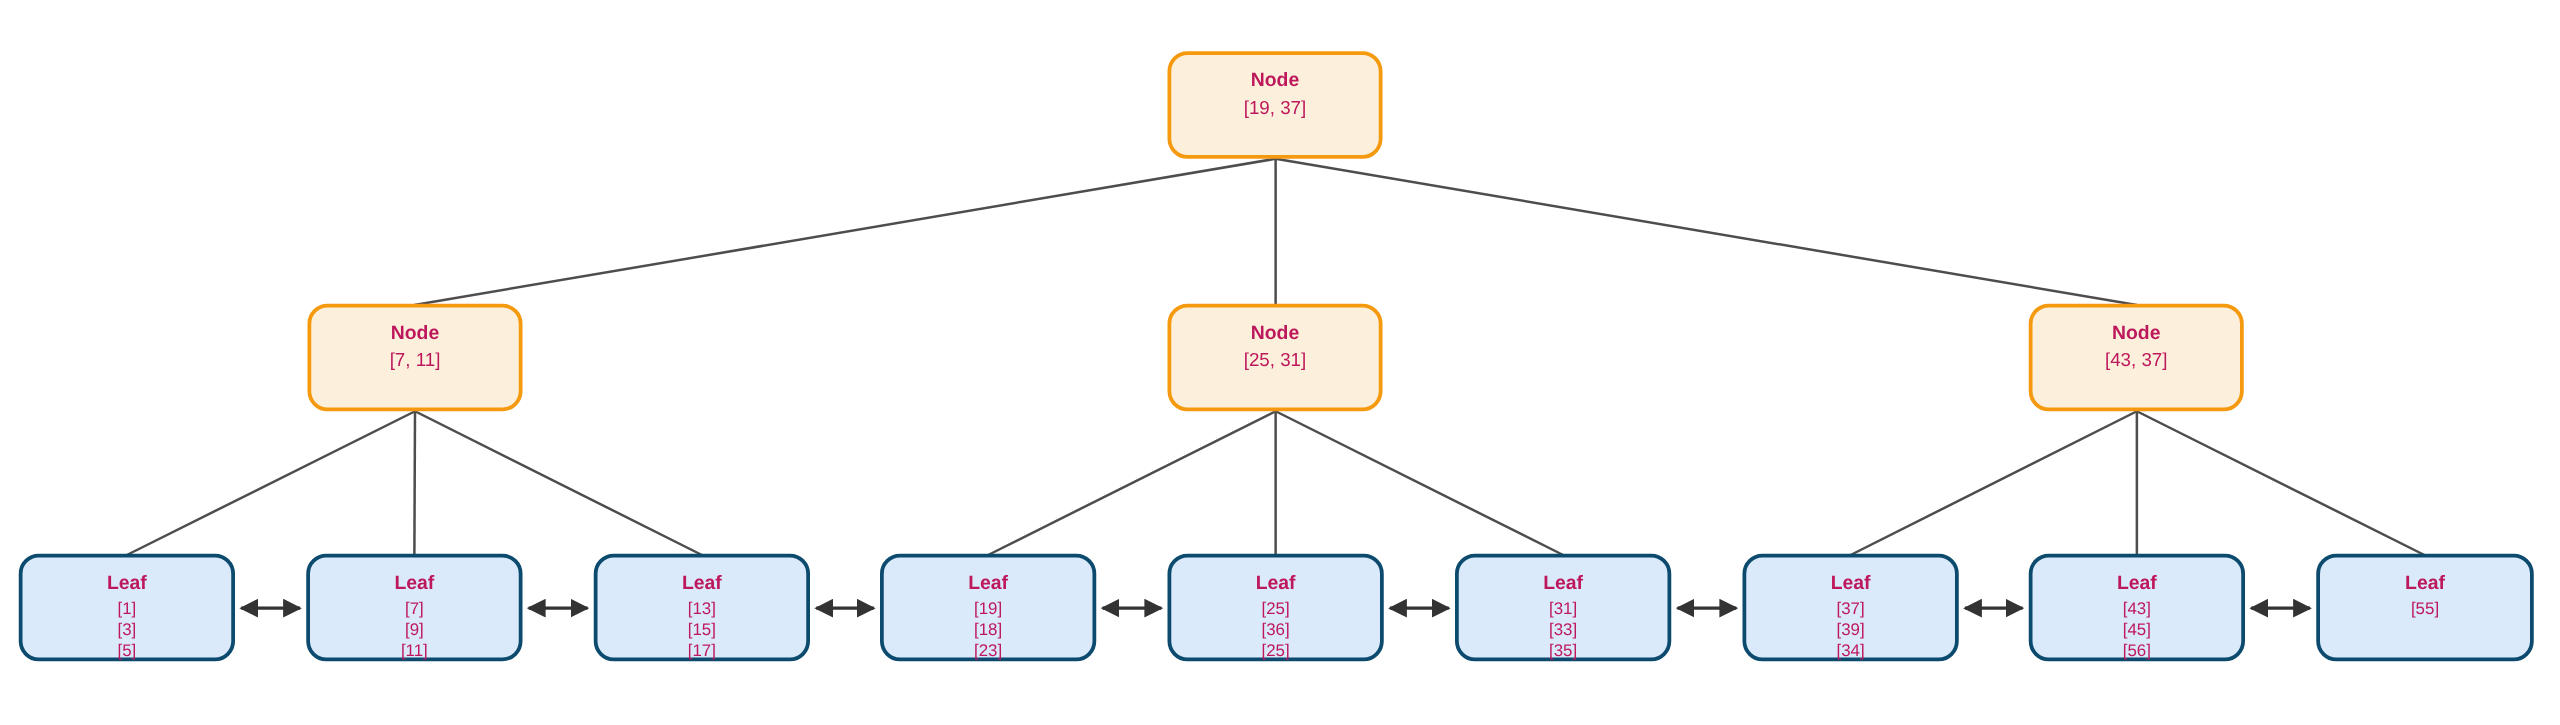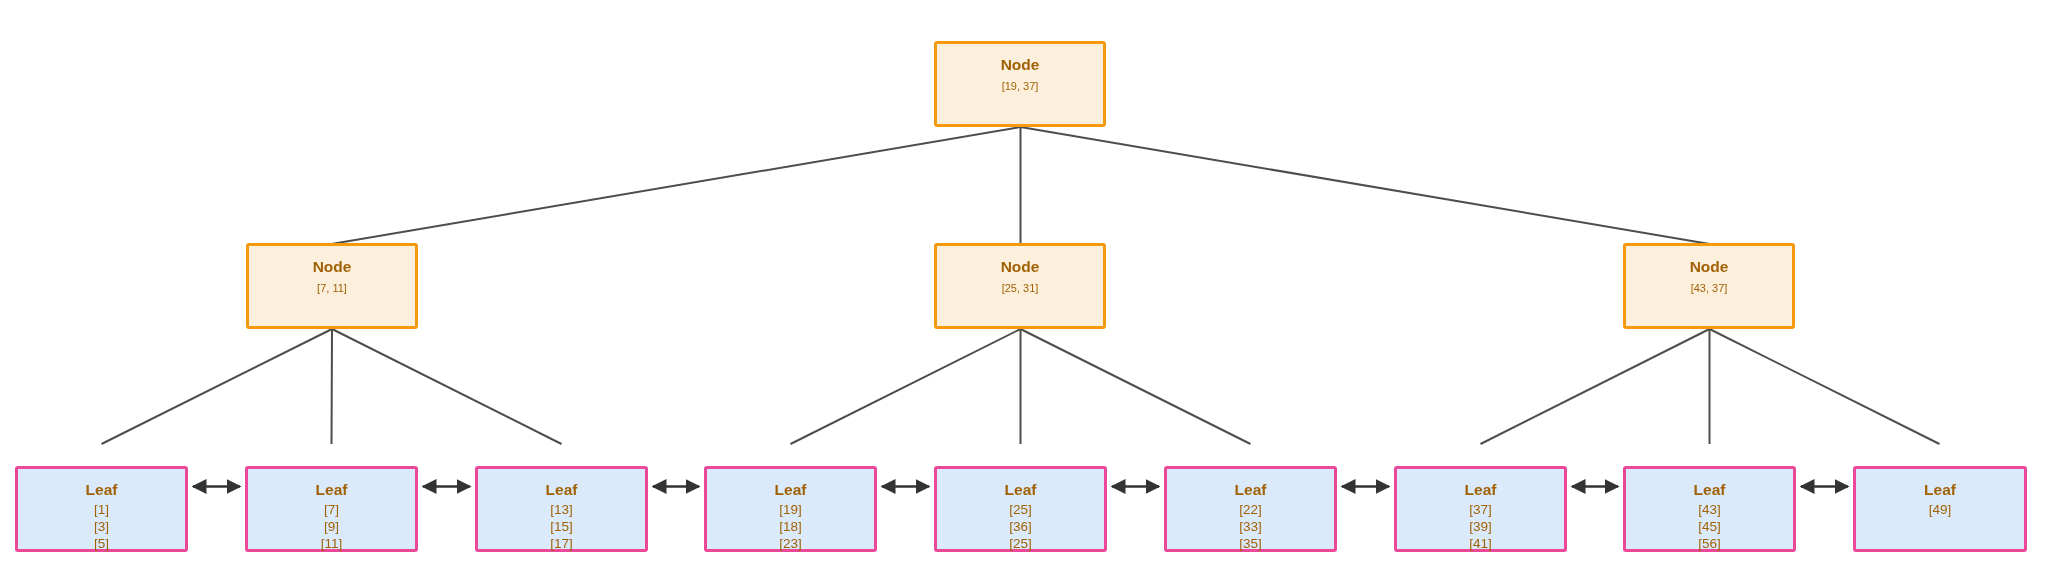--- a/index.html
+++ b/index.html
@@ -27,45 +27,44 @@
   }
   .leaf-link {
     stroke: #333333;
     stroke-width: 2.5;
   }
   .box {
     position: absolute;
     box-sizing: border-box;
     width: 172px;
     height: 86px;
-    border-radius: 3px;
+    border-radius: 16px;
     text-align: center;
     padding-top: 9px;
-    color: #a16207;
+    color: #be185d;
     z-index: 2;
   }
   .internal {
     background: #fcf0dc;
     border: 3px solid #f5990e;
   }
   .leafbox {
     background: #daeafb;
-    border: 3px solid #ec4899;
+    border: 3px solid #0c4a6e;
     width: 173px;
-    margin-top: 23px;
   }
   .box .title {
     display: block;
     font-weight: 700;
     font-size: 15.5px;
     line-height: 23px;
   }
   .internal .keys {
     display: block;
-    font-size: 11px;
+    font-size: 15px;
     line-height: 21px;
   }
   .leafbox .val {
     display: block;
     font-size: 13.5px;
     line-height: 17px;
   }
 </style>
 </head>
 <body>
@@ -148,34 +147,34 @@
     <span class="val">[23]</span>
   </div>
   <div class="box leafbox" style="left:934px; top:443px;">
     <span class="title">Leaf</span>
     <span class="val">[25]</span>
     <span class="val">[36]</span>
     <span class="val">[25]</span>
   </div>
   <div class="box leafbox" style="left:1164px; top:443px;">
     <span class="title">Leaf</span>
-    <span class="val">[22]</span>
+    <span class="val">[31]</span>
     <span class="val">[33]</span>
     <span class="val">[35]</span>
   </div>
   <div class="box leafbox" style="left:1394px; top:443px;">
     <span class="title">Leaf</span>
     <span class="val">[37]</span>
     <span class="val">[39]</span>
-    <span class="val">[41]</span>
+    <span class="val">[34]</span>
   </div>
   <div class="box leafbox" style="left:1623px; top:443px;">
     <span class="title">Leaf</span>
     <span class="val">[43]</span>
     <span class="val">[45]</span>
     <span class="val">[56]</span>
   </div>
   <div class="box leafbox" style="left:1853px; top:443px; width:174px;">
     <span class="title">Leaf</span>
-    <span class="val">[49]</span>
+    <span class="val">[55]</span>
   </div>
 
 </div>
 
 </body></html>

